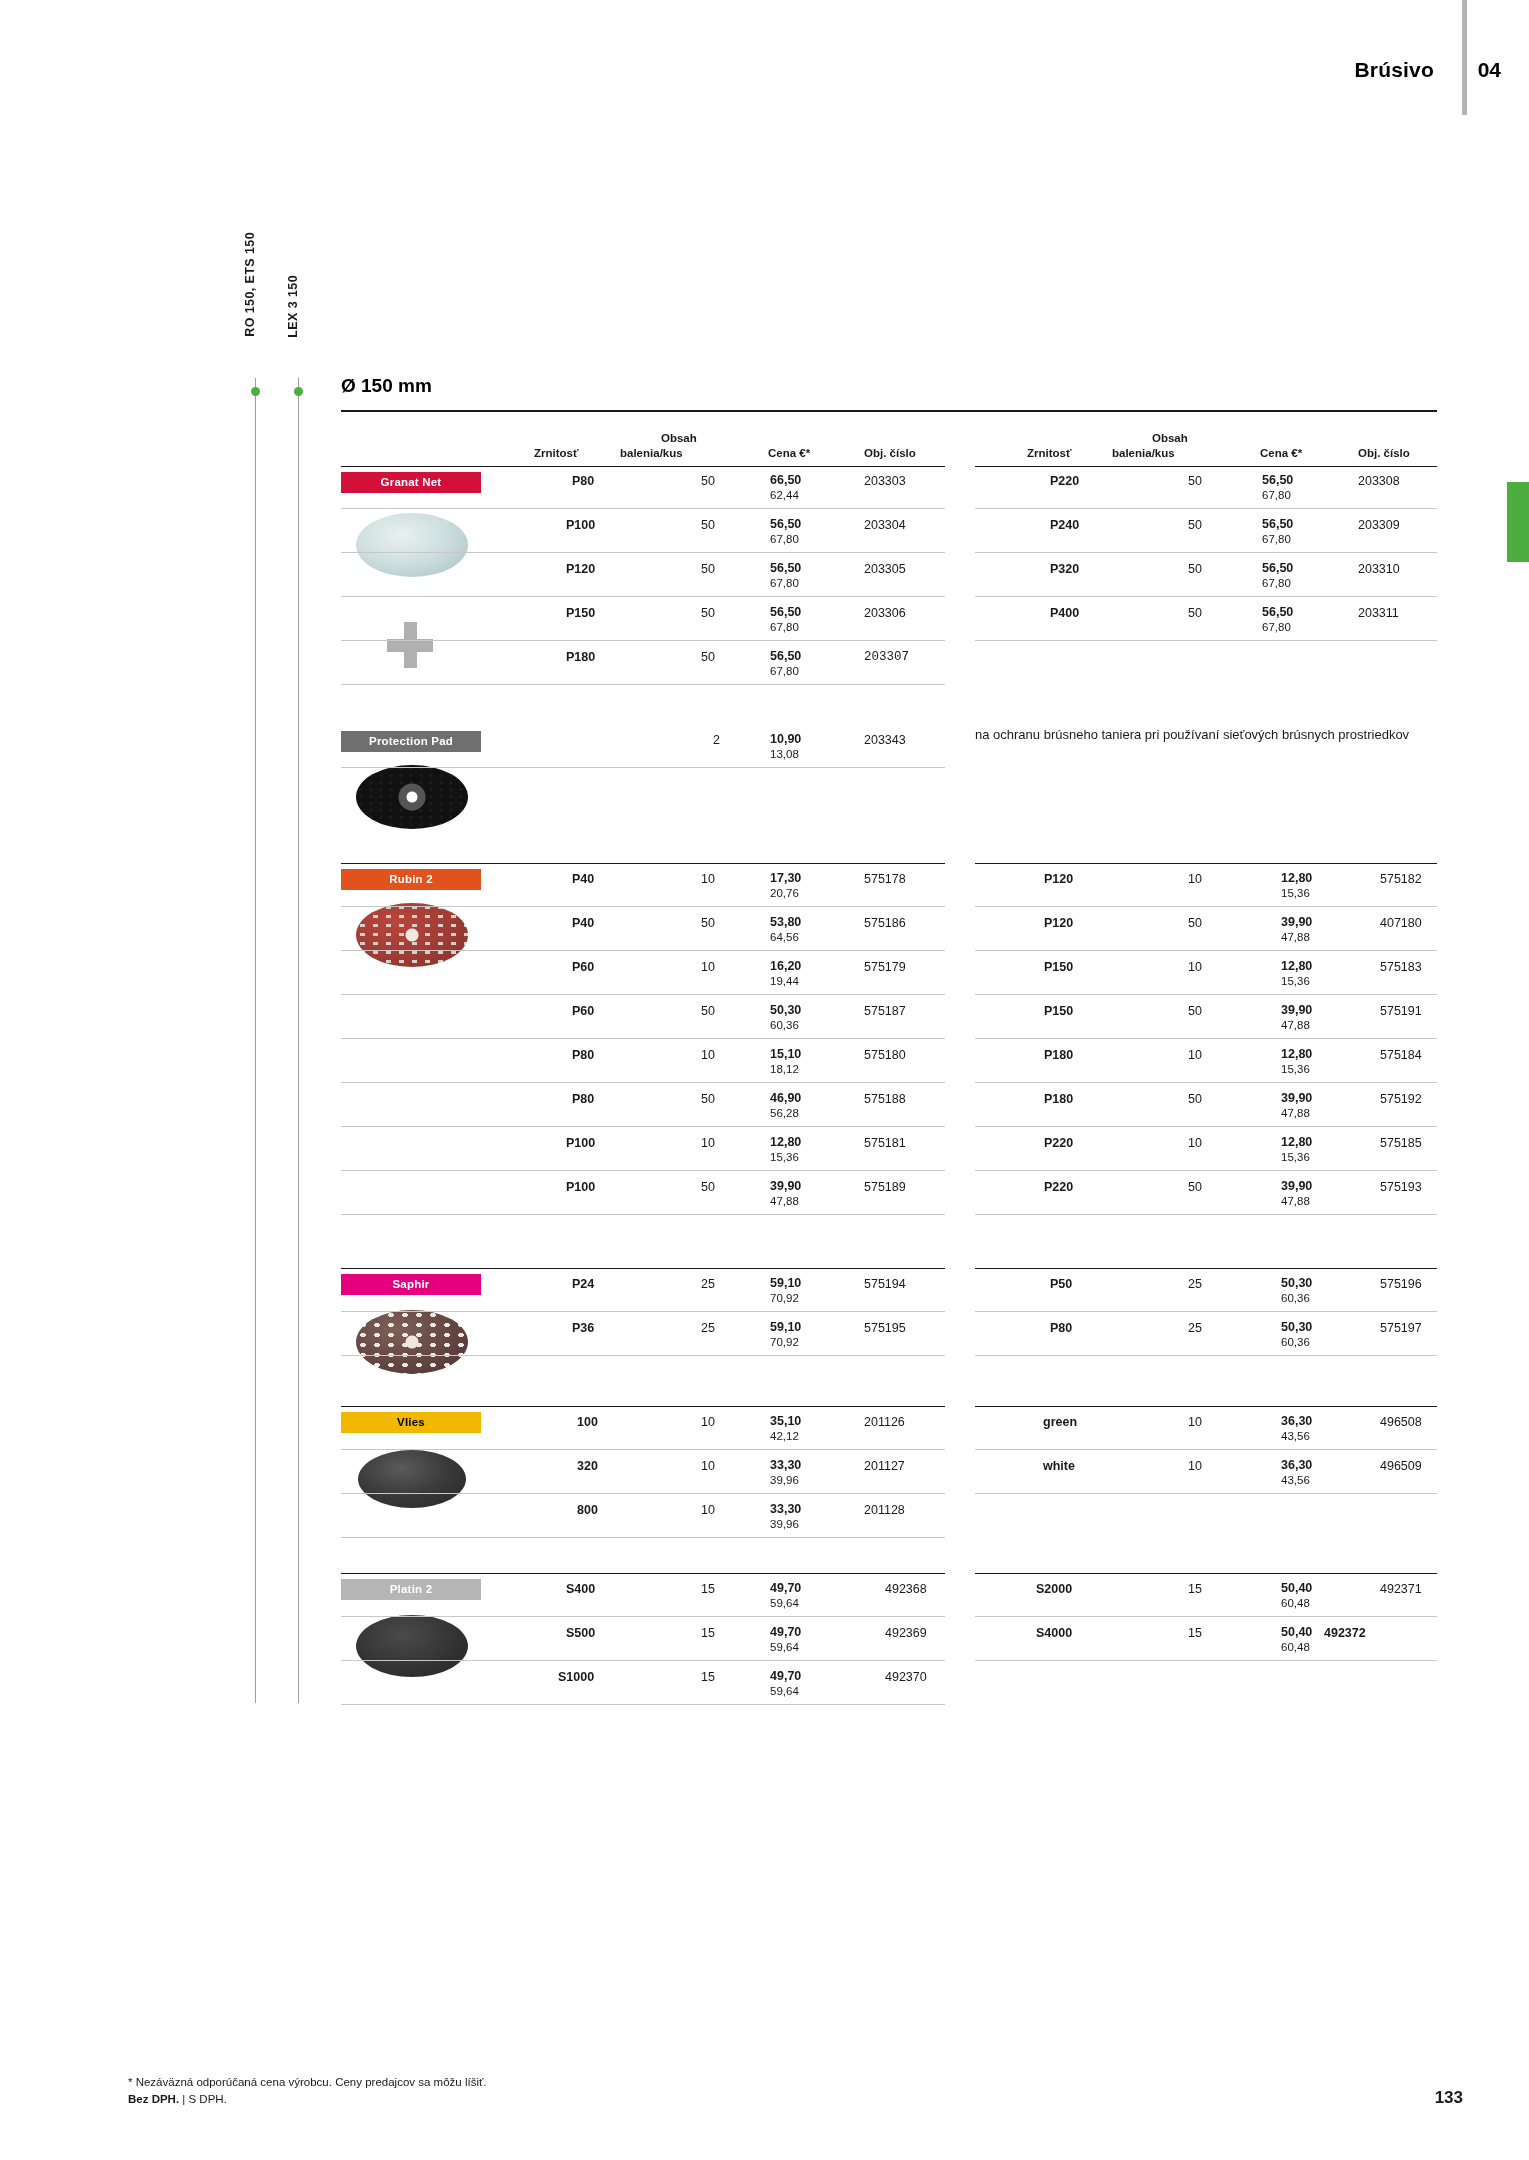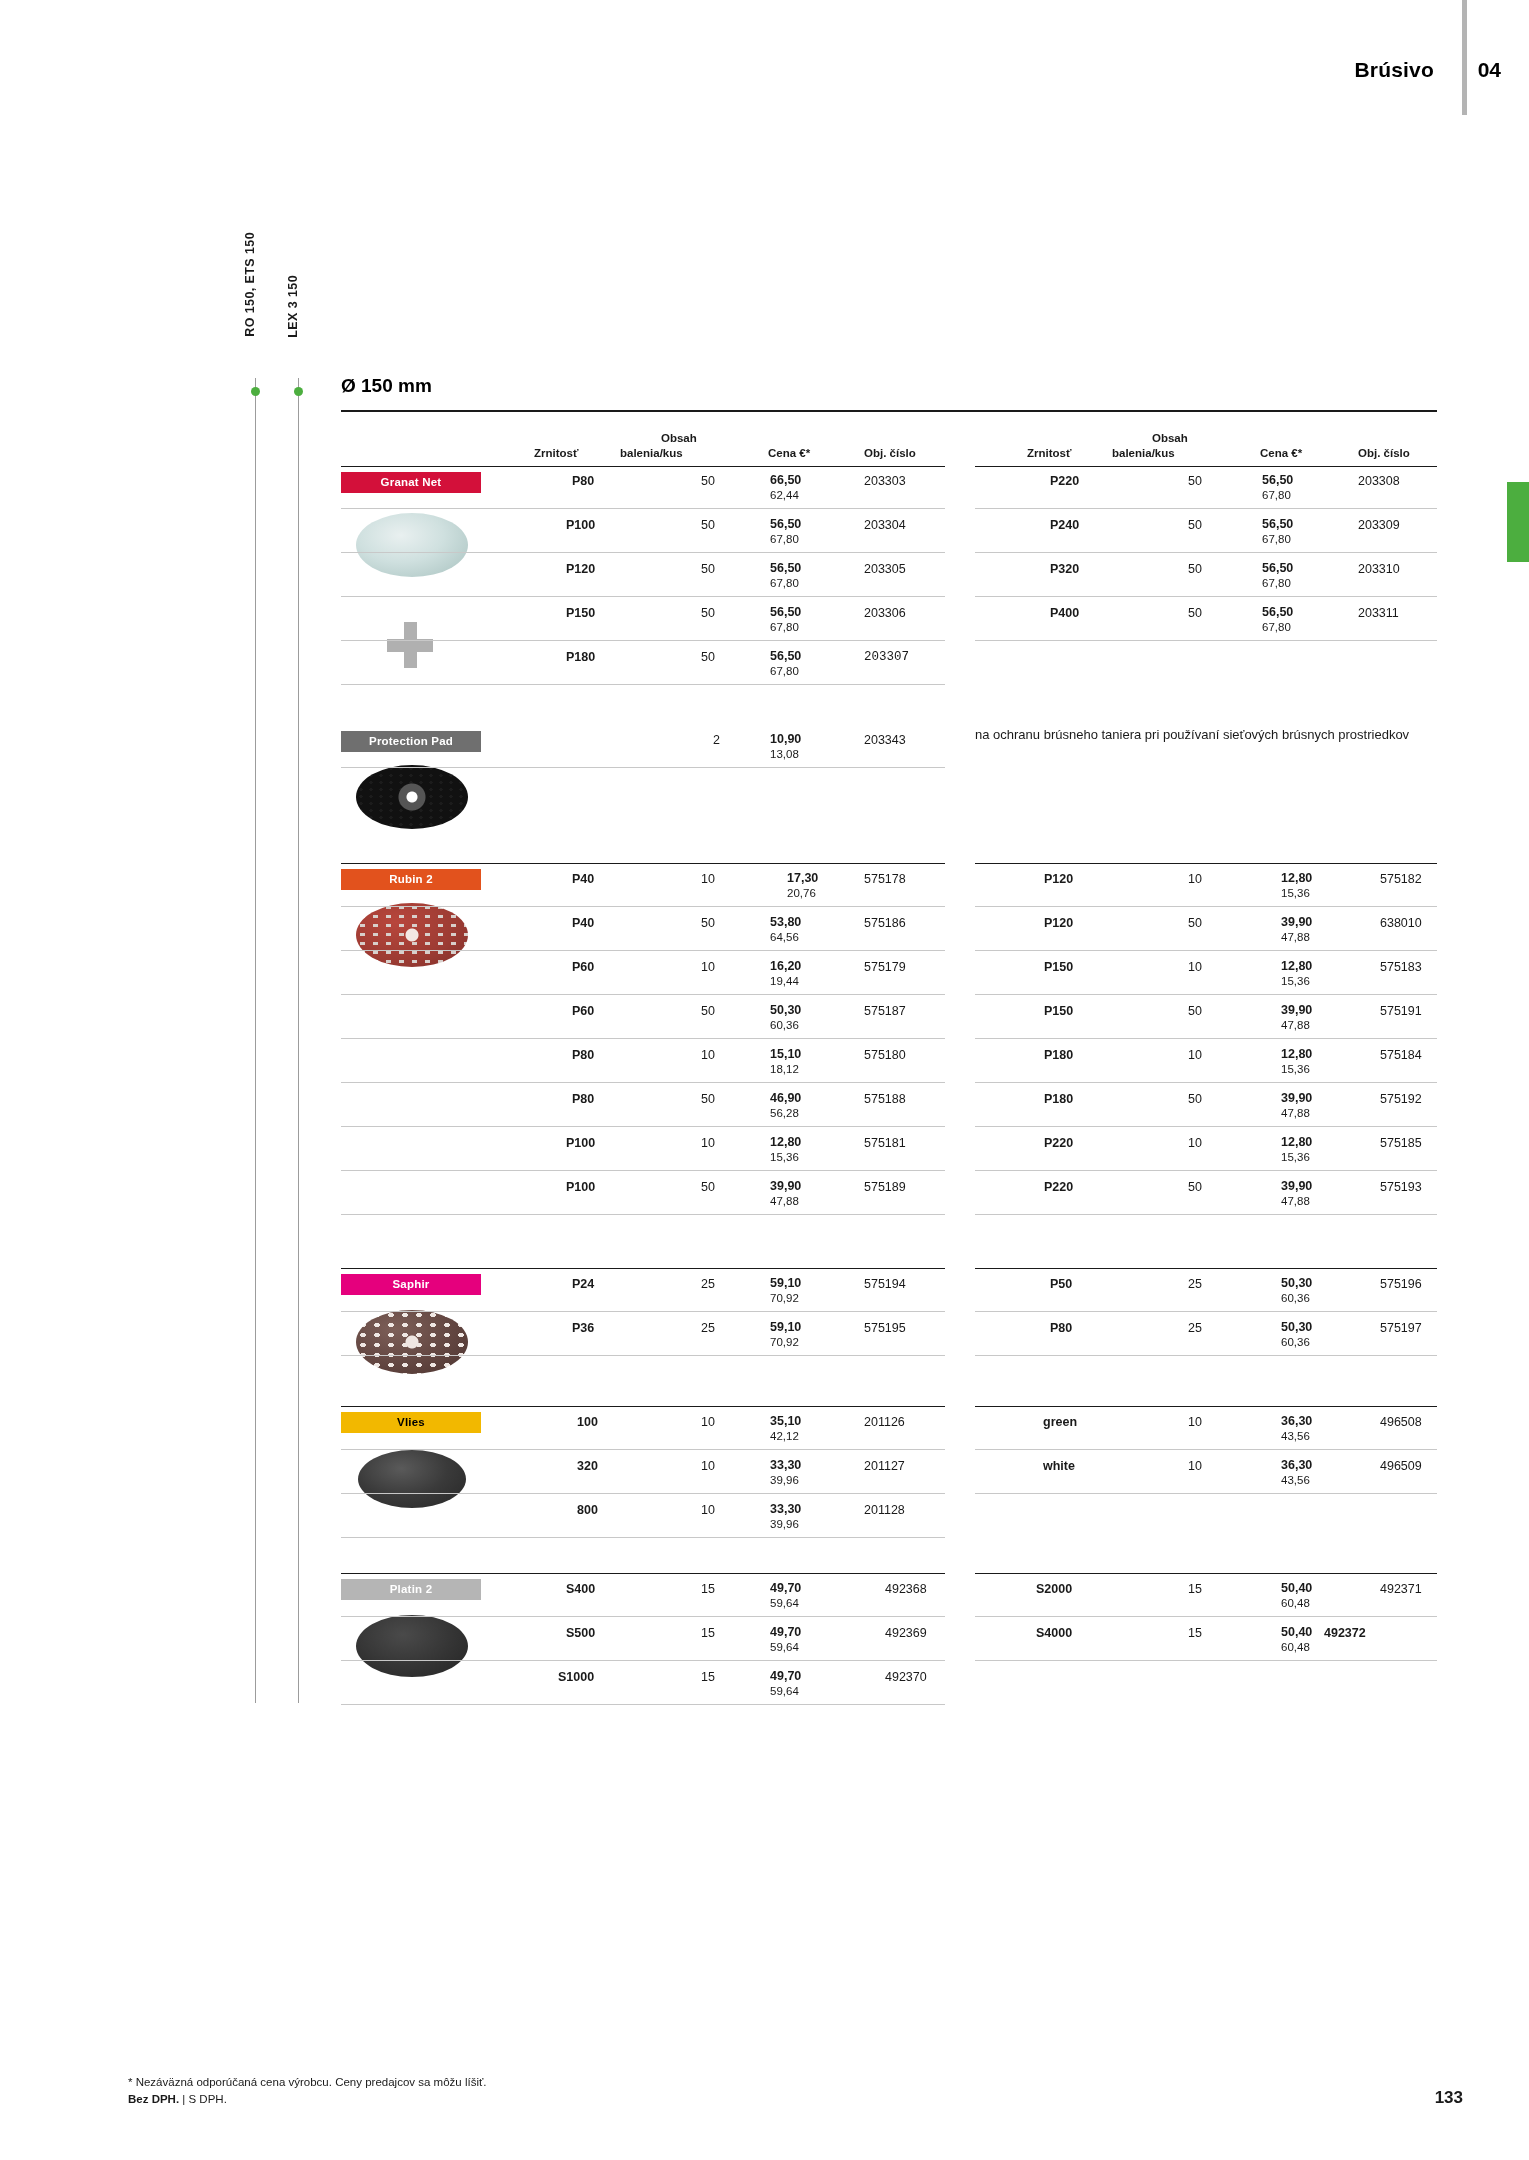--- a/index.html
+++ b/index.html
@@ -384,21 +384,21 @@
 <div class="note" style="left:975px; top:722px;">na ochranu brúsneho taniera pri používaní sieťových brúsnych prostriedkov</div>
 
 <div class="chip rubin" style="left:341px; top:869px;">Rubin 2</div>
 <div class="prod disc-rubin" style="left:356px; top:903px;"></div>
 
 <div class="hrule" style="left:341px; top:863px; width:604px;"></div>
 <div class="hrule" style="left:975px; top:863px; width:462px;"></div>
 
 <div class="cell b" style="left:572px; top:872px;">P40</div>
 <div class="cell" style="left:701px; top:872px;">10</div>
-<div class="pricewrap" style="left:770px; top:871px;margin-left:17px;">
+<div class="pricewrap" style="left:770px; top:871px;">
   <div class="p1">17,30</div>
   <div class="p2">20,76</div>
 </div>
 <div class="cell" style="left:864px; top:872px;">575178</div>
 <div class="hrule thin" style="left:341px; top:906px; width:604px;"></div>
 
 <div class="cell b" style="left:572px; top:916px;">P40</div>
 <div class="cell" style="left:701px; top:916px;">50</div>
 <div class="pricewrap" style="left:770px; top:915px;">
   <div class="p1">53,80</div>
@@ -469,21 +469,21 @@
 </div>
 <div class="cell" style="left:1380px; top:872px;">575182</div>
 <div class="hrule thin" style="left:975px; top:906px; width:462px;"></div>
 
 <div class="cell b" style="left:1044px; top:916px;">P120</div>
 <div class="cell" style="left:1188px; top:916px;">50</div>
 <div class="pricewrap" style="left:1281px; top:915px;">
   <div class="p1">39,90</div>
   <div class="p2">47,88</div>
 </div>
-<div class="cell" style="left:1380px; top:916px;">638010</div>
+<div class="cell" style="left:1380px; top:916px;">407180</div>
 <div class="hrule thin" style="left:975px; top:950px; width:462px;"></div>
 
 <div class="cell b" style="left:1044px; top:960px;">P150</div>
 <div class="cell" style="left:1188px; top:960px;">10</div>
 <div class="pricewrap" style="left:1281px; top:959px;">
   <div class="p1">12,80</div>
   <div class="p2">15,36</div>
 </div>
 <div class="cell" style="left:1380px; top:960px;">575183</div>
 <div class="hrule thin" style="left:975px; top:994px; width:462px;"></div>

